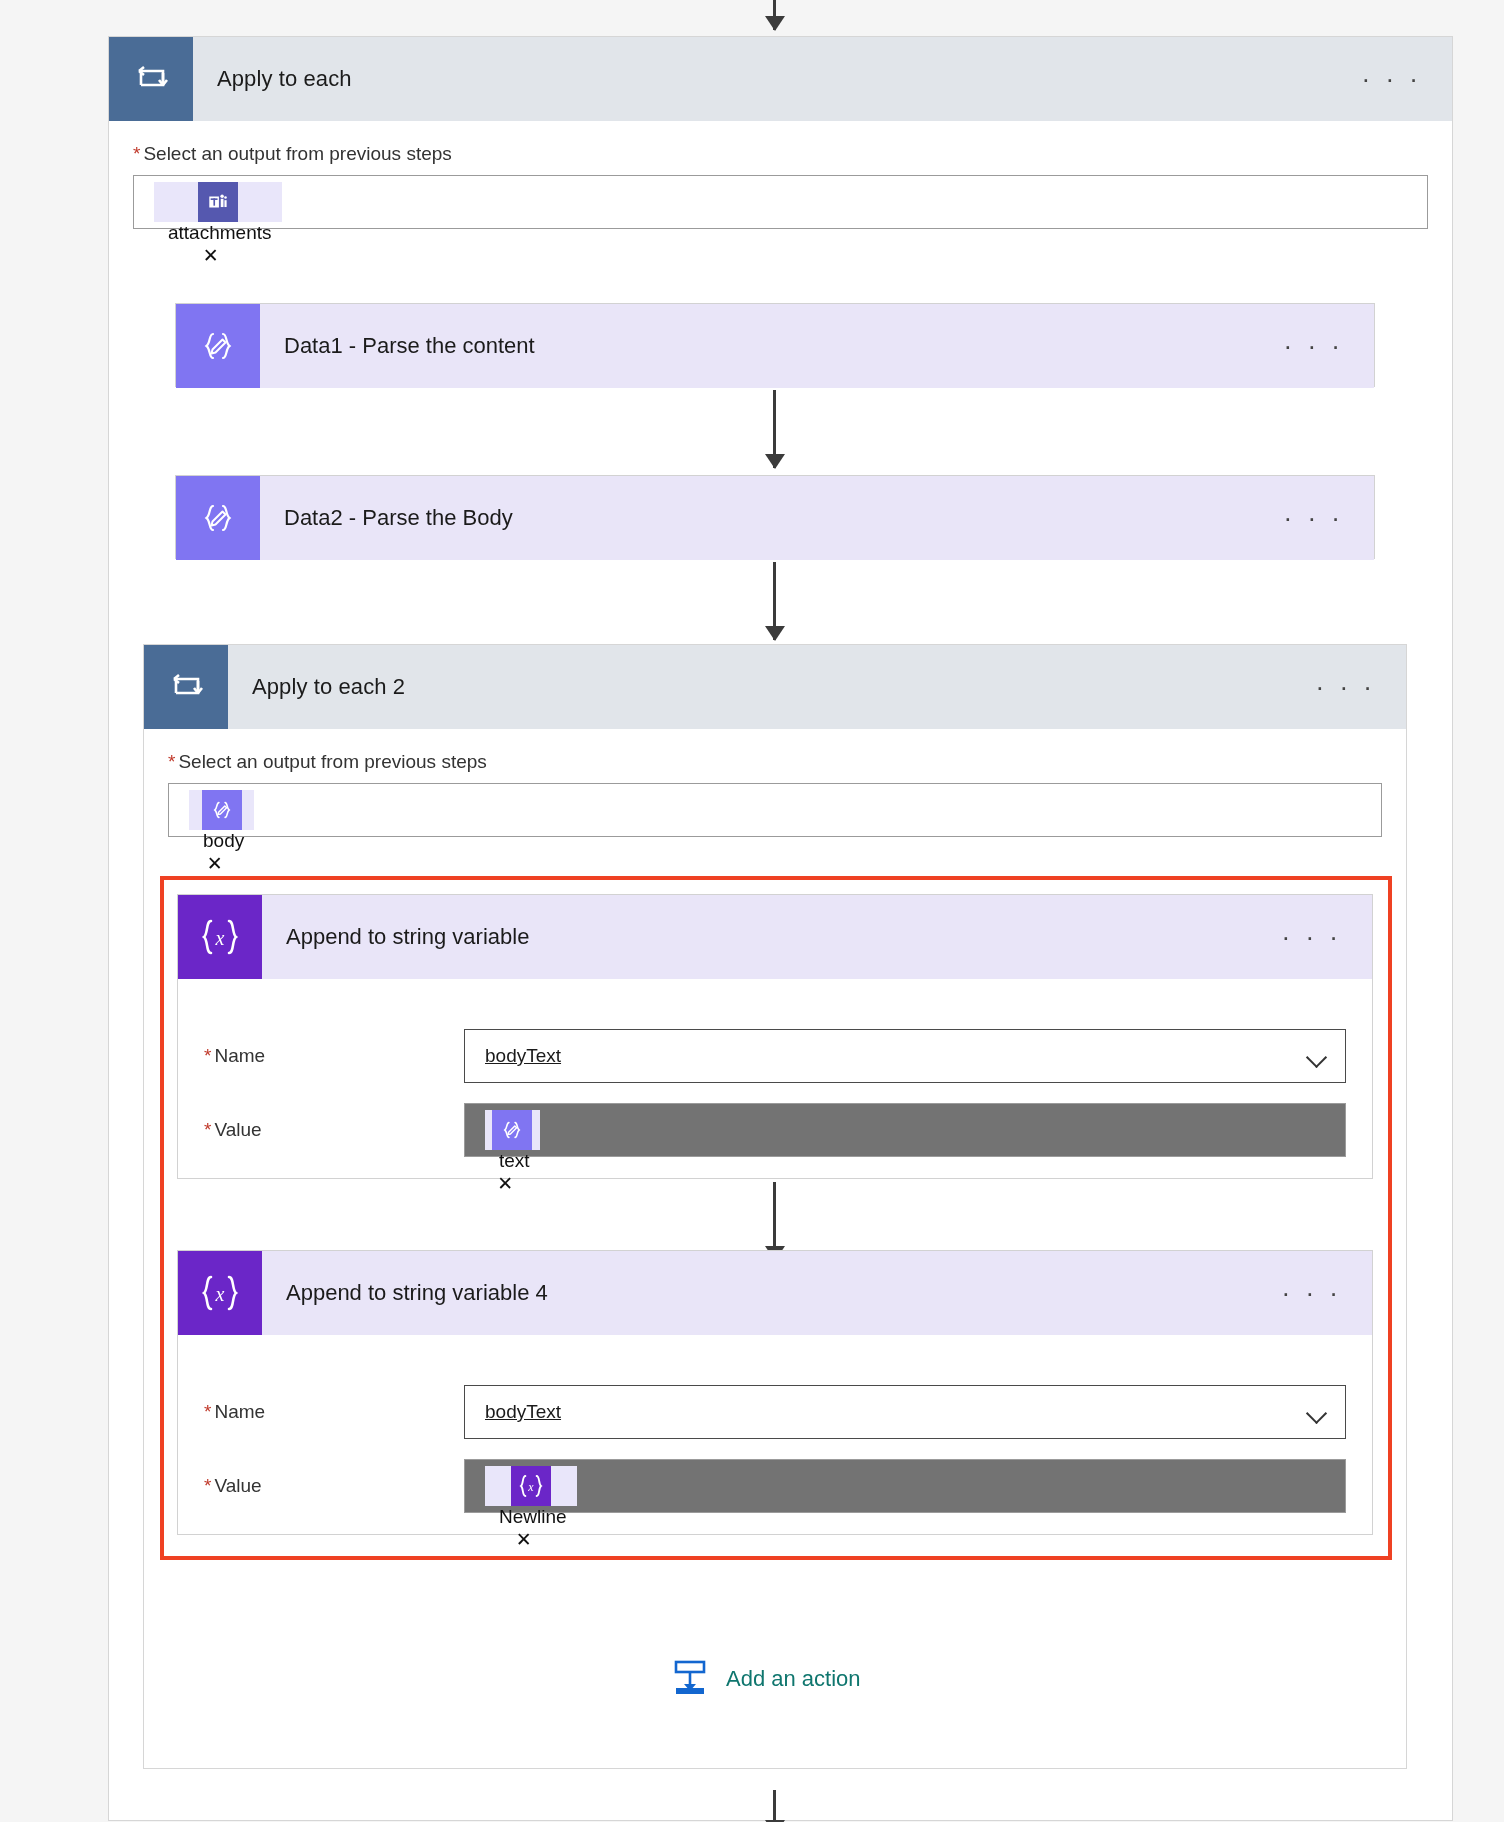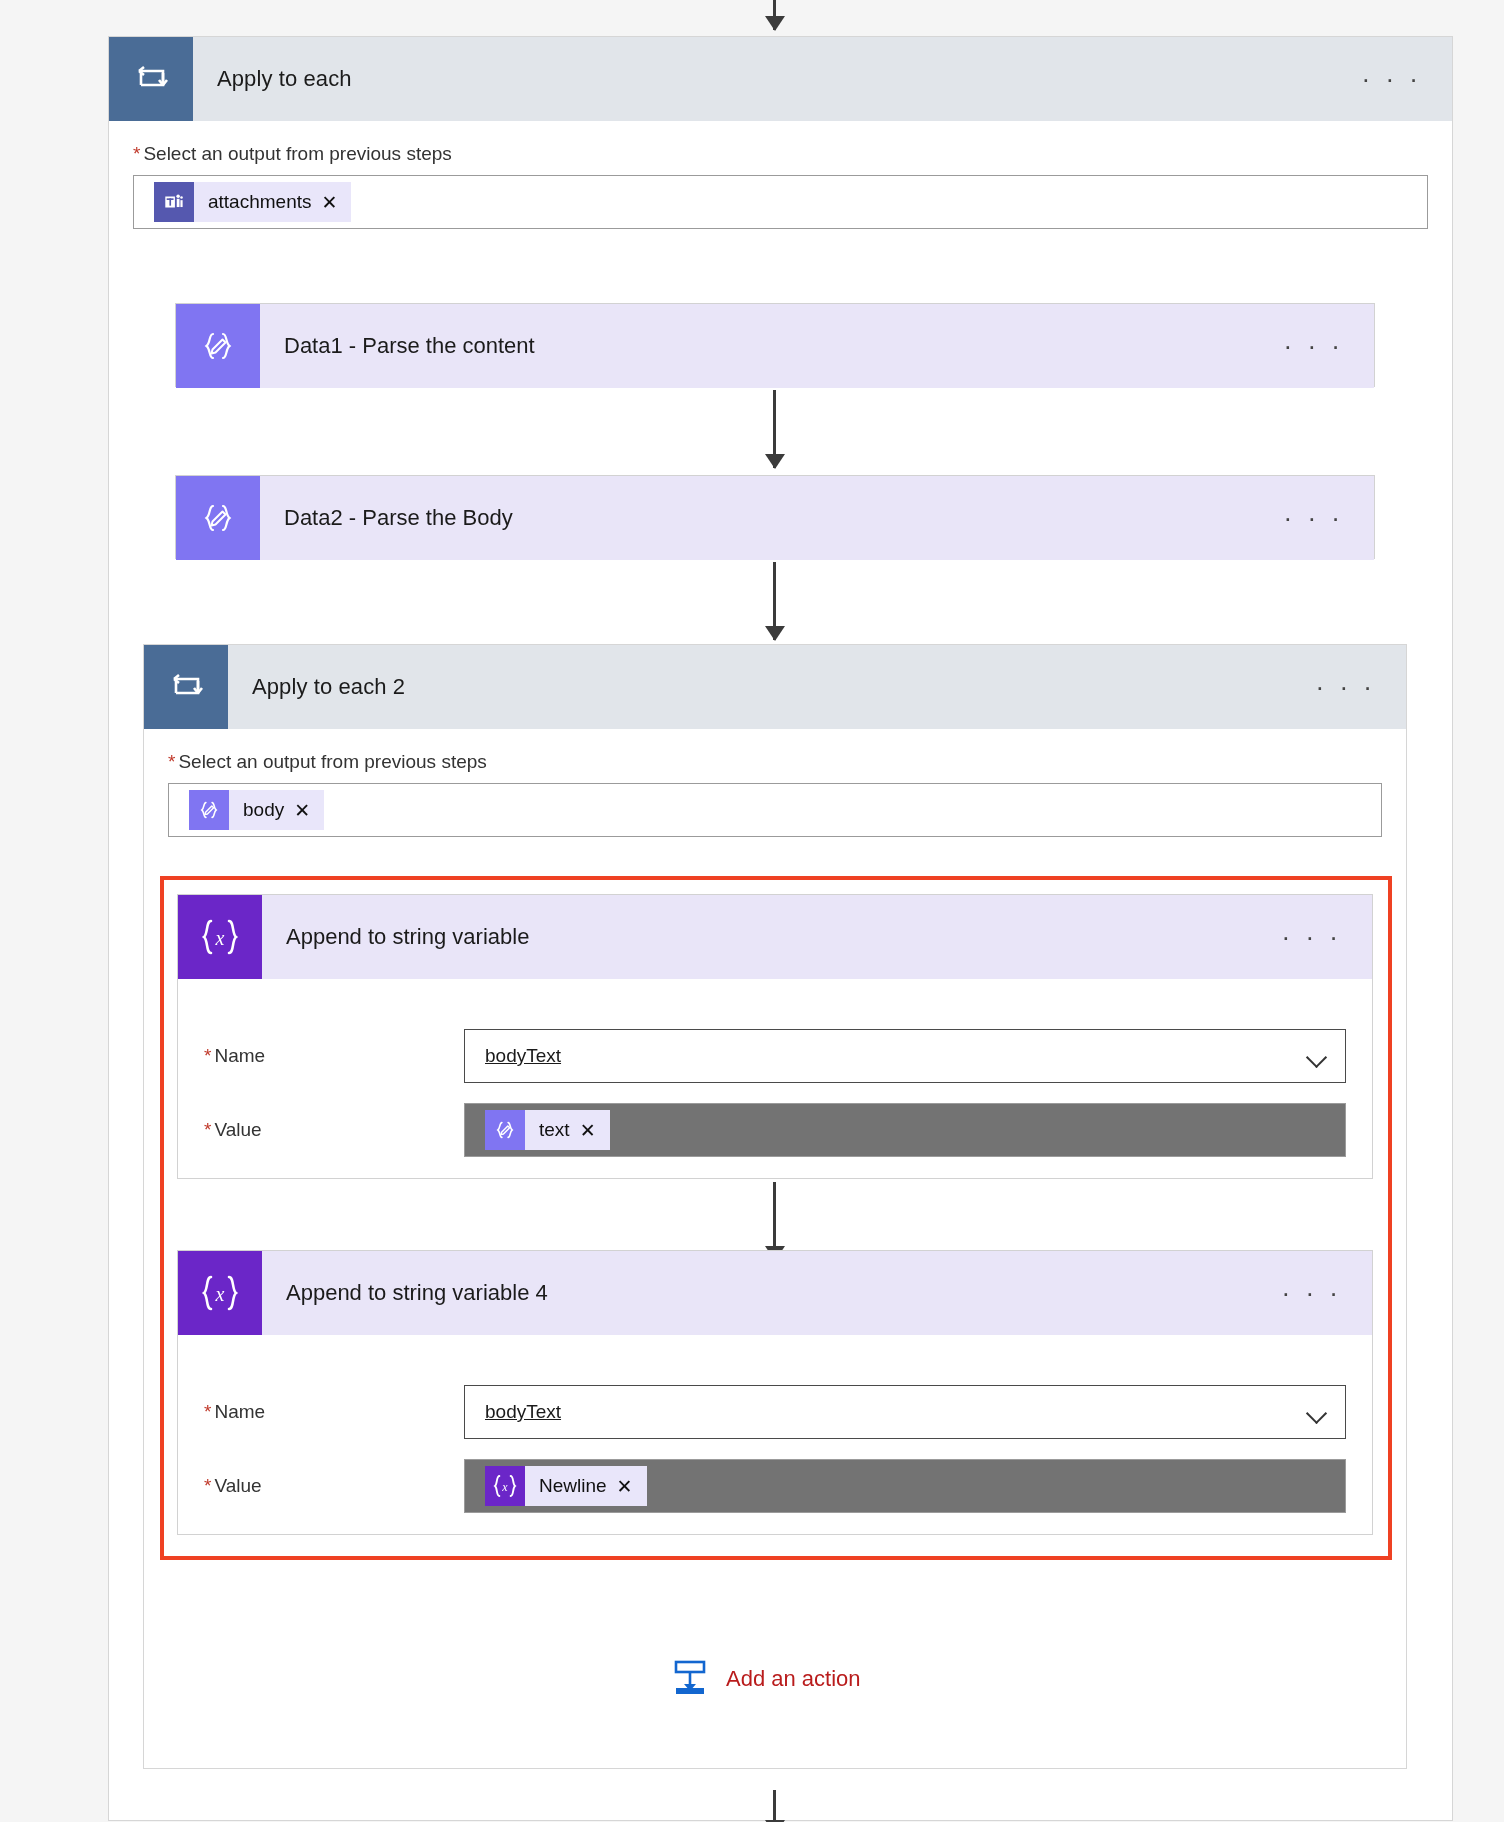--- a/index.html
+++ b/index.html
@@ -60,20 +60,21 @@
     border: 1px solid #9b9b9b;
     background: #fff;
     height: 54px;
     display: flex; align-items: center;
     padding-left: 20px;
   }
   .token {
     display: inline-flex; align-items: center;
     background: #e9e6fa;
     height: 40px;
+    flex-direction: column;
   }
   .token-ico {
     width: 40px; height: 40px;
     display: flex; align-items: center; justify-content: center;
     flex: 0 0 40px;
   }
   .token-label { font-size: 19px; color: #111; padding: 0 10px 0 14px; }
   .token-x { font-size: 19px; color: #111; padding-right: 14px; cursor: pointer; }
 
   .ico-teams { background: #5558af; }
@@ -116,21 +117,21 @@
   }
 
   
   .highlight { position: absolute; border: 4px solid #ef4123; background: transparent; pointer-events: none; }
 
   
   .add-action {
     position: absolute; display: flex; align-items: center; gap: 14px;
     cursor: pointer;
   }
-  .add-action .lbl { font-size: 22px; color: #b91c1c; }
+  .add-action .lbl { font-size: 22px; color: #0f766e; }
 </style>
 </head>
 <body>
 
 <div class="canvas">
 
   <div class="arrow" style="left:773px; top:-12px; height:42px;"></div>
 
   <div class="scope" style="left:108px; top:36px; width:1345px; height:1785px;">
 

